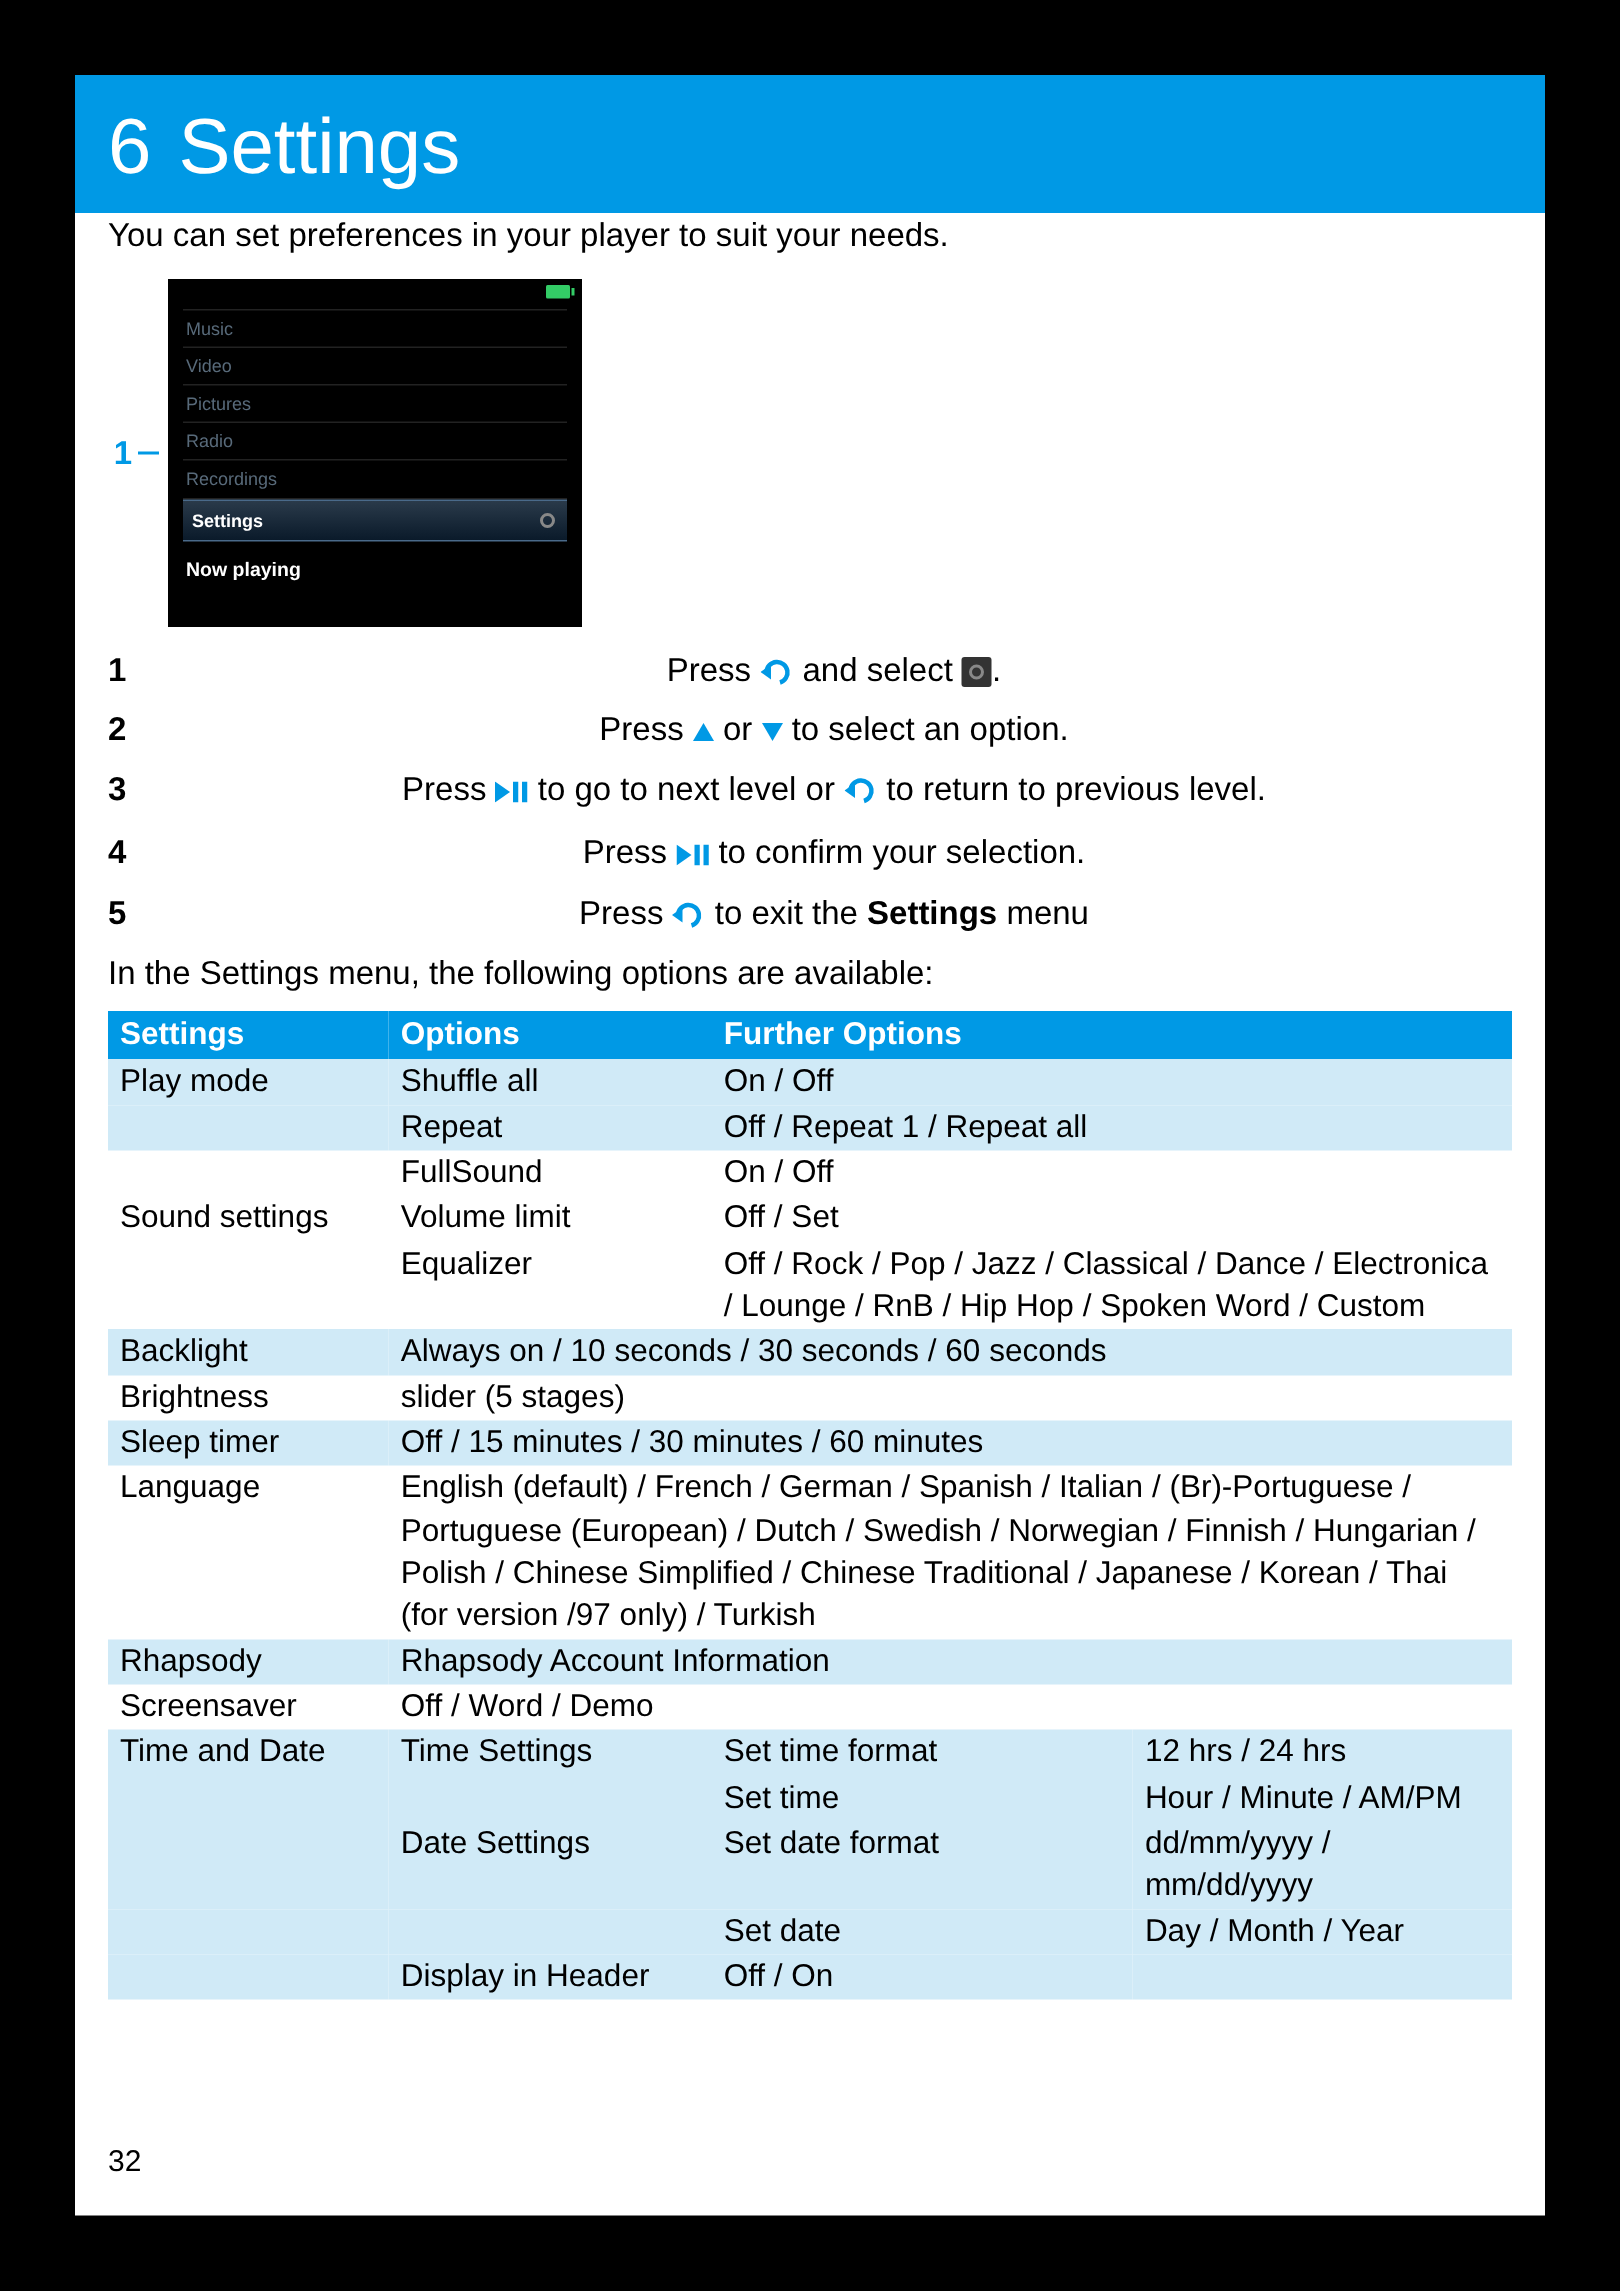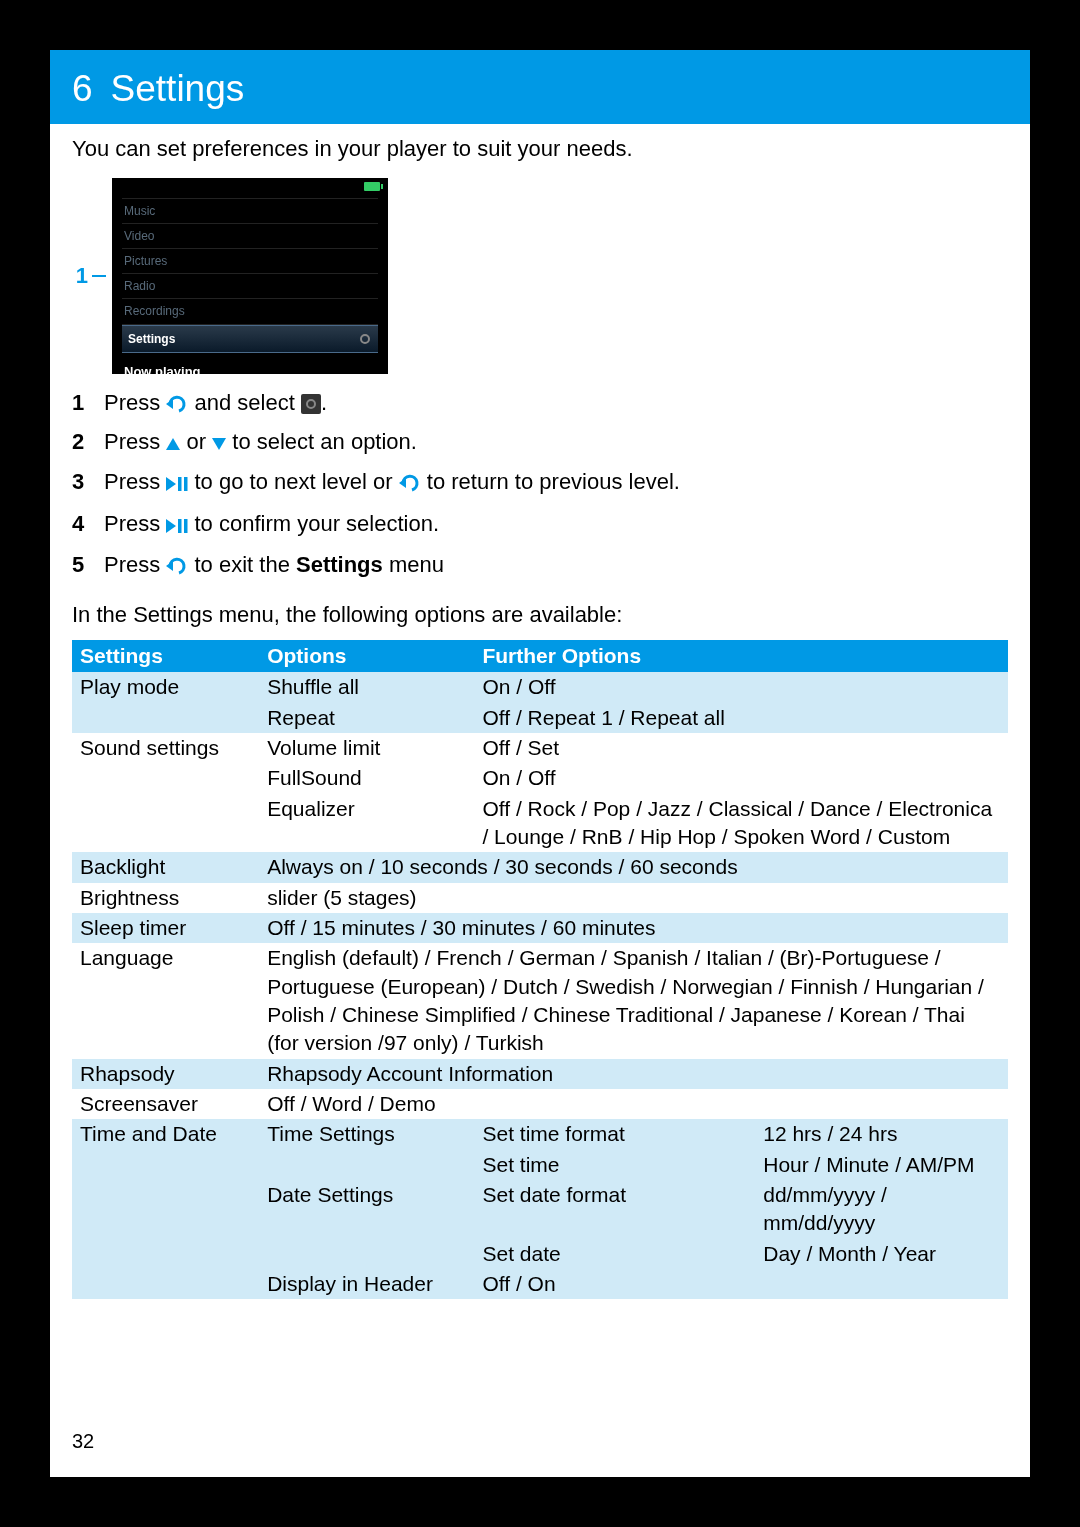--- a/index.html
+++ b/index.html
@@ -15,43 +15,42 @@
     top: 50px;
     left: 50px;
     right: 50px;
     bottom: 50px;
     background: #fff;
   }
   .banner {
     background: #0099e5;
     color: #fff;
     padding: 18px 22px 14px 22px;
-    font-size: 37px;
+    font-size: 52px;
     font-weight: 400;
-    margin-bottom: 10px;
   }
   .banner .num { margin-right: 18px; }
   .content { padding: 0 22px; font-size: 22px; color: #000; line-height: 1.35; }
   .intro { margin-bottom: 14px; }
   .screen-block { display: flex; align-items: center; margin-bottom: 14px; }
   .marker {
     width: 40px;
     display: flex;
     align-items: center;
     justify-content: flex-end;
     padding-right: 6px;
     color: #0099e5;
     font-weight: bold;
     height: 196px;
   }
   .marker-inner { display: flex; align-items: center; }
   .dash { width: 14px; height: 2px; background: #0099e5; margin-left: 4px; }
   .device {
     width: 276px;
-    height: 196px;
+    height: 232px;
     background: #000;
     position: relative;
     padding: 6px 10px 6px 10px;
   }
   .battery {
     position: absolute;
     top: 4px;
     right: 8px;
     width: 16px;
     height: 9px;
@@ -111,21 +110,21 @@
     border: 2px solid #888;
     border-radius: 50%;
   }
   .menu-item.now {
     color: #fff;
     font-weight: bold;
     font-size: 13px;
     border-bottom: none;
     padding-top: 10px;
   }
-  ol.steps { list-style: none; counter-reset: step; margin-bottom: 20px; }
+  ol.steps { list-style: none; counter-reset: step; margin-bottom: 10px; text-align: center; }
   ol.steps li {
     counter-increment: step;
     position: relative;
     padding-left: 32px;
     margin-bottom: 10px;
   }
   ol.steps li::before {
     content: counter(step);
     position: absolute;
     left: 0;
@@ -266,28 +265,28 @@
             <td>Play mode</td>
             <td>Shuffle all</td>
             <td colspan="2">On / Off</td>
           </tr>
       <tr class="band">
             <td></td>
             <td>Repeat</td>
             <td colspan="2">Off / Repeat 1 / Repeat all</td>
           </tr>
       <tr>
+            <td></td>
+            <td>FullSound</td>
+            <td colspan="2">On / Off</td>
+          </tr>
+      <tr>
             <td>Sound settings</td>
             <td>Volume limit</td>
             <td colspan="2">Off / Set</td>
-          </tr>
-      <tr>
-            <td></td>
-            <td>FullSound</td>
-            <td colspan="2">On / Off</td>
           </tr>
       <tr>
             <td></td>
             <td>Equalizer</td>
             <td colspan="2">Off / Rock / Pop / Jazz / Classical / Dance / Electronica / Lounge / RnB / Hip Hop / Spoken Word / Custom</td>
           </tr>
       <tr class="band">
             <td>Backlight</td>
             <td colspan="3">Always on / 10 seconds / 30 seconds / 60 seconds</td>
           </tr>

